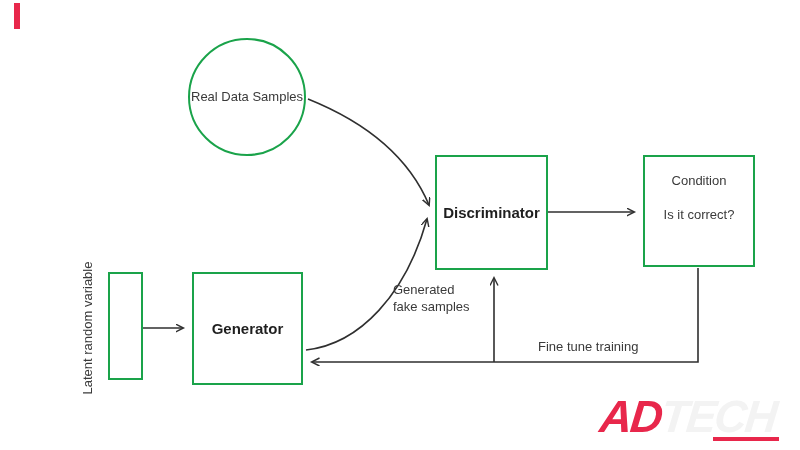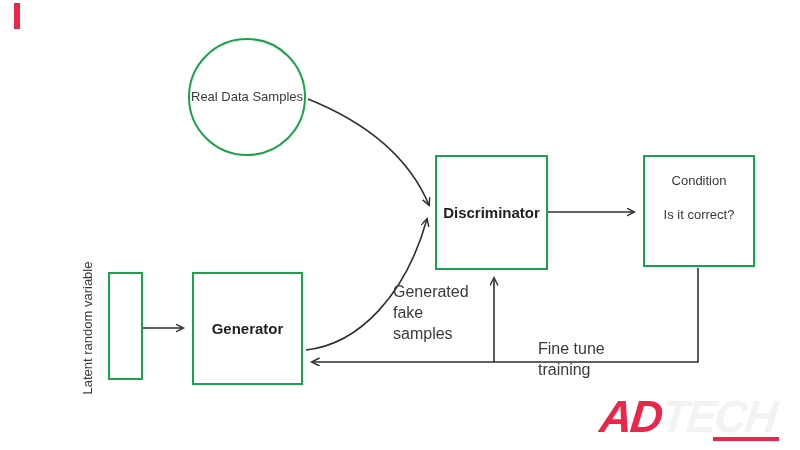--- a/index.html
+++ b/index.html
@@ -6,21 +6,21 @@
   .canvas{
     position:relative;width:800px;height:450px;background:#ffffff;overflow:hidden;
     font-family:"Liberation Sans", sans-serif;color:#3a3a3a;
   }
   .abs{position:absolute;}
   .node{border:2px solid #1aa34a;background:#ffffff;box-sizing:border-box;}
   .circle{border-radius:50%;display:flex;align-items:center;justify-content:center;}
   .node-label{font-size:13px;color:#3a3a3a;text-align:center;line-height:1.2;}
   .node-title{font-size:15px;font-weight:700;color:#1f1f1f;text-align:center;}
   .center-flex{display:flex;align-items:center;justify-content:center;}
-  .edge-label{font-size:16px;color:#3a3a3a;line-height:1.3;}
+  .edge-label{font-size:13px;color:#3a3a3a;line-height:1.3;}
   svg.wires{position:absolute;left:0;top:0;pointer-events:none;}
   .red-accent{background:#e8274b;}
   .logo{position:absolute;left:600px;top:391px;width:196px;height:56px;}
   .logo-text{
     font-style:italic;font-weight:900;font-size:45px;line-height:52px;
     letter-spacing:-2px;transform:skewX(-6deg);white-space:nowrap;
   }
   .logo-ad{color:#e8274b;}
   .logo-tech{color:#f3f3f3;}
   .logo-underline{position:absolute;left:113px;top:46px;width:66px;height:4px;background:#e8274b;}

